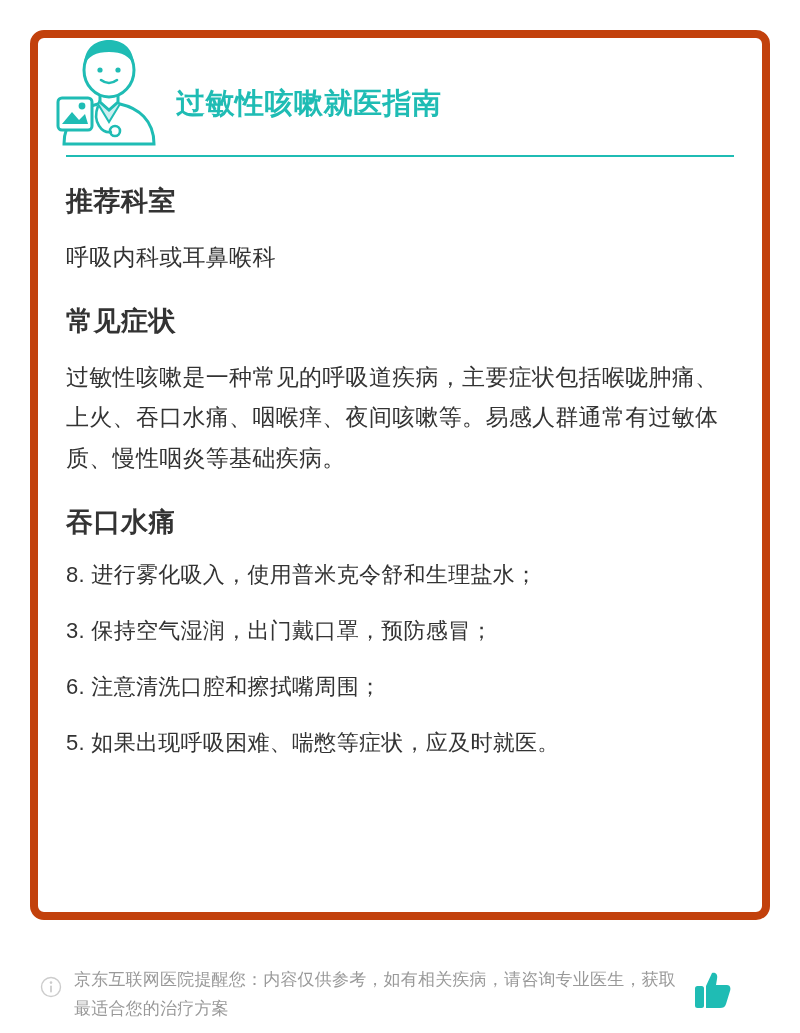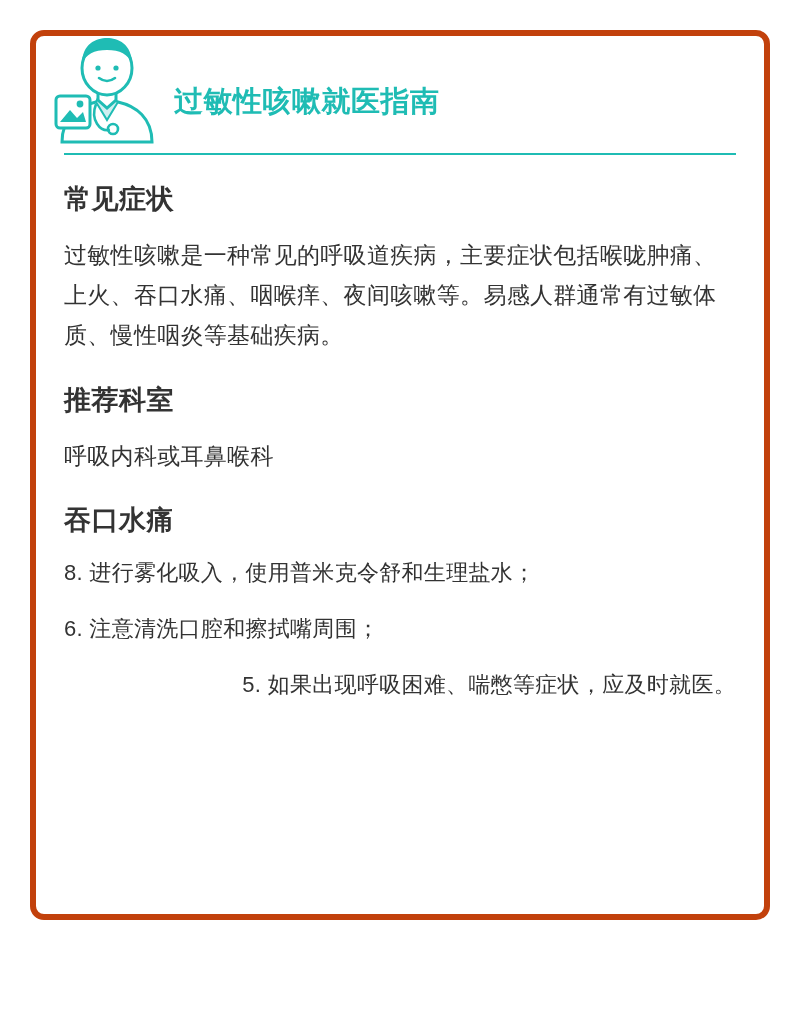--- a/index.html
+++ b/index.html
@@ -15,21 +15,21 @@
   }
   .page {
     position: relative;
     width: 800px;
     height: 1033px;
     box-sizing: border-box;
     padding: 30px 30px 0 30px;
   }
   .card {
     position: relative;
-    border: 6px solid #c2410c;
+    border: 8px solid #c2410c;
     border-radius: 14px;
     background: #ffffff;
     box-sizing: border-box;
     padding: 46px 28px 26px 28px;
     min-height: 890px;
   }
   
   .avatar {
     position: absolute;
     left: 8px;
@@ -75,21 +75,20 @@
   }
   .list li {
     font-size: 22px;
     line-height: 1.55;
     color: #333333;
     margin-bottom: 22px;
     letter-spacing: 0.3px;
   }
   .list li:last-child {
     margin-bottom: 0;
-    text-align: right;
   }
   .footer {
     display: flex;
     align-items: flex-start;
     margin-top: 34px;
     padding: 0 34px 0 10px;
   }
   .footer-icon {
     flex: 0 0 auto;
     width: 26px;
@@ -140,33 +139,50 @@
         <path d="M52 70 C46 86 56 98 66 96" fill="none" stroke="#1fbcb4" stroke-width="2.6"></path>
         <circle cx="69" cy="95" r="5" fill="none" stroke="#1fbcb4" stroke-width="2.6"></circle>
       </svg>
     </div>
 
     <h1 class="title">过敏性咳嗽就医指南</h1>
 
     <div class="divider"></div>
 
     <div class="section">
-      <h2 class="section-title">常见症状</h2>
-      <p class="body-text">过敏性咳嗽是一种常见的呼吸道疾病，主要症状包括喉咙肿痛、上火、吞口水痛、咽喉痒、夜间咳嗽等。易感人群通常有过敏体质、慢性咽炎等基础疾病。</p>
+      <h2 class="section-title">推荐科室</h2>
+      <p class="body-text">呼吸内科或耳鼻喉科</p>
     </div>
 
     <div class="section">
-      <h2 class="section-title">推荐科室</h2>
-      <p class="body-text">呼吸内科或耳鼻喉科</p>
+      <h2 class="section-title">常见症状</h2>
+      <p class="body-text">过敏性咳嗽是一种常见的呼吸道疾病，主要症状包括喉咙肿痛、上火、吞口水痛、咽喉痒、夜间咳嗽等。易感人群通常有过敏体质、慢性咽炎等基础疾病。</p>
     </div>
 
     <div class="section">
       <h2 class="section-title">吞口水痛</h2>
       <ul class="list">
         <li>8. 进行雾化吸入，使用普米克令舒和生理盐水；</li>
+        <li>3. 保持空气湿润，出门戴口罩，预防感冒；</li>
         <li>6. 注意清洗口腔和擦拭嘴周围；</li>
         <li>5. 如果出现呼吸困难、喘憋等症状，应及时就医。</li>
       </ul>
     </div>
 
   </div>
 
+  <div class="footer">
+    <div class="footer-icon">
+      <svg width="22" height="22" viewBox="0 0 22 22" xmlns="http://www.w3.org/2000/svg">
+        <circle cx="11" cy="11" r="9.5" fill="none" stroke="#cccccc" stroke-width="1.4"></circle>
+        <circle cx="11" cy="6.6" r="1.3" fill="#cccccc"></circle>
+        <rect x="10.1" y="9.4" width="1.8" height="7" rx="0.9" fill="#cccccc"></rect>
+      </svg>
+    </div>
+    <div class="footer-text">京东互联网医院提醒您：内容仅供参考，如有相关疾病，请咨询专业医生，获取最适合您的治疗方案</div>
+    <div class="thumb">
+      <svg width="42" height="44" viewBox="0 0 42 44" xmlns="http://www.w3.org/2000/svg">
+        <path d="M14 18 L20 5 C24 4 26 7 25 11 L24 17 L35 17 C38 17 39 20 38 23 L34 36 C33 39 31 40 28 40 L14 40 Z" fill="#1fbcb4"></path>
+        <rect x="3" y="18" width="9" height="22" rx="2.5" fill="#1fbcb4"></rect>
+      </svg>
+    </div>
+  </div>
 </div>
 
 </body></html>

